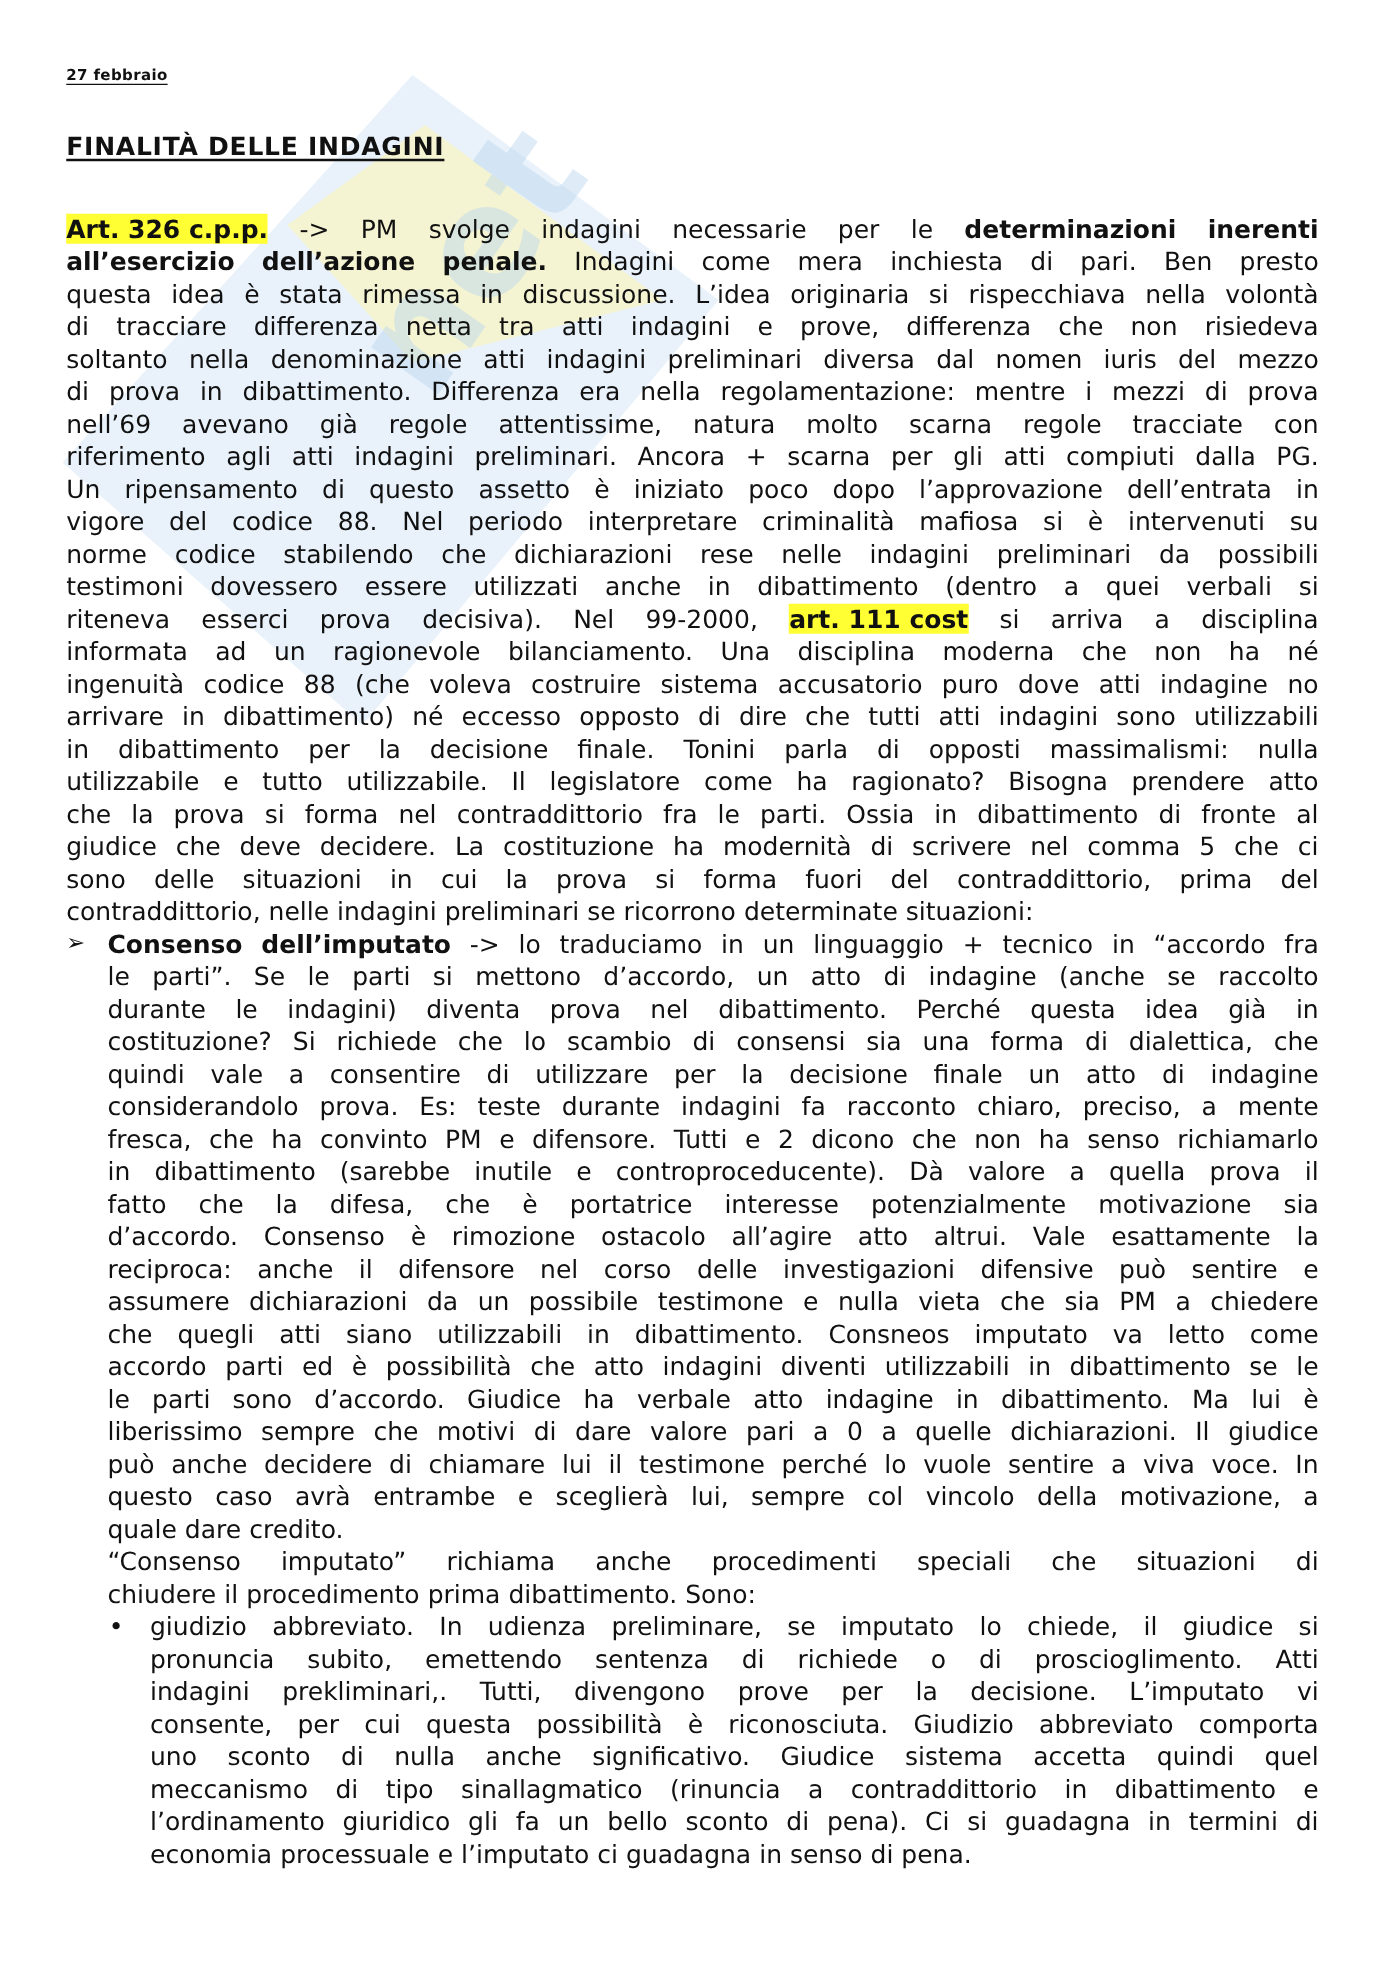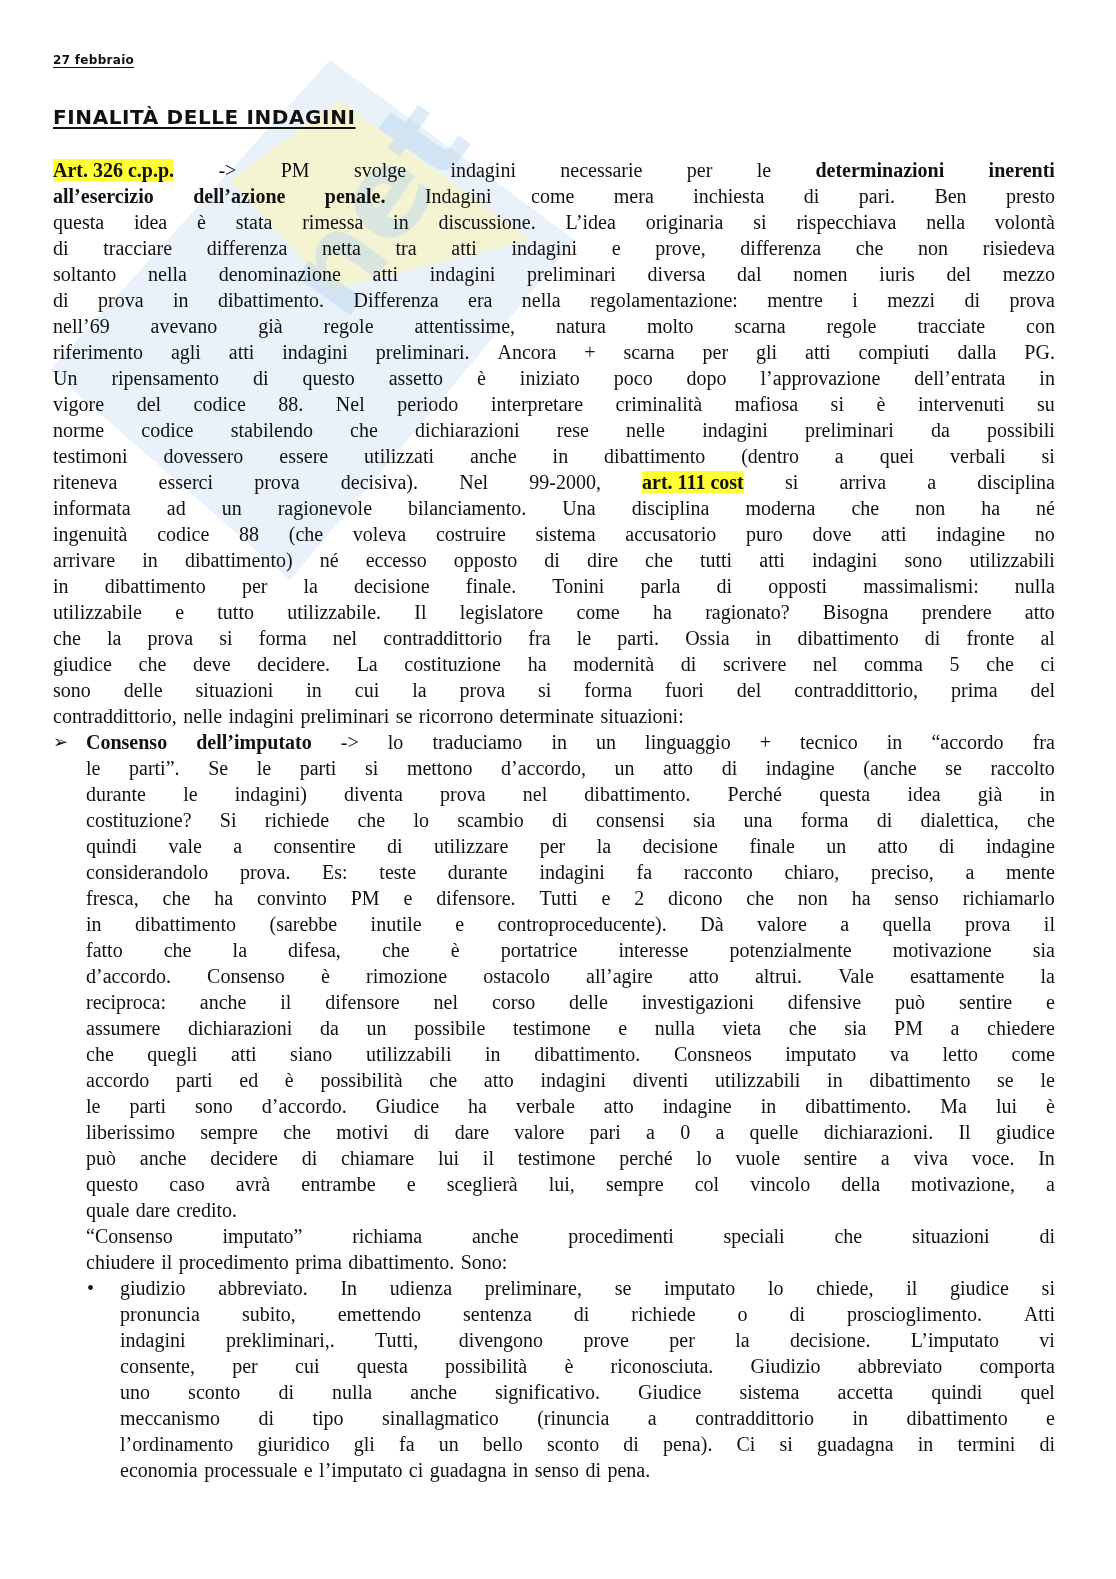--- a/index.html
+++ b/index.html
@@ -5,21 +5,21 @@
   html, body { margin: 0; padding: 0; background: #ffffff; }
   body { width: 1116px; height: 1579px; position: relative; overflow: hidden;
          font-family: "DejaVu Sans", sans-serif; color: #111111; }
   .watermark { position: absolute; left: 30px; top: 40px; width: 560px; height: 560px;
                pointer-events: none; z-index: 0; }
   .page { position: absolute; left: 53px; top: 0; width: 1002px; z-index: 1; }
   .date { position: absolute; top: 53px; left: 0; font-weight: bold; font-size: 12px;
           text-decoration: underline; text-underline-offset: 3px; letter-spacing: 0.3px; }
   .title { position: absolute; top: 105px; left: 0; font-weight: bold; font-size: 20px;
            text-decoration: underline; text-underline-offset: 3px; letter-spacing: 0.6px; }
-  .body { position: absolute; top: 157px; left: 0; width: 1002px; font-size: 20px; line-height: 26px; font-family: Liberation Serif, serif; }
+  .body { position: absolute; top: 170px; left: 0; width: 1002px; font-size: 20px; line-height: 26px; }
   .jl { display: flex; justify-content: space-between; height: 26px; white-space: pre; }
   .jl.left { justify-content: flex-start; gap: 0.32em; }
   .hl { background: #ffff33; }
   .bullet { position: relative; padding-left: 33px; }
   .bullet .mark { position: absolute; left: 0; top: 0; font-size: 18px; line-height: 26px; }
   .sub { position: relative; padding-left: 67px; }
   .sub .mark { position: absolute; left: 34px; top: 0; font-size: 20px; line-height: 26px; }
   .indent { padding-left: 33px; }
 </style>
 </head>

